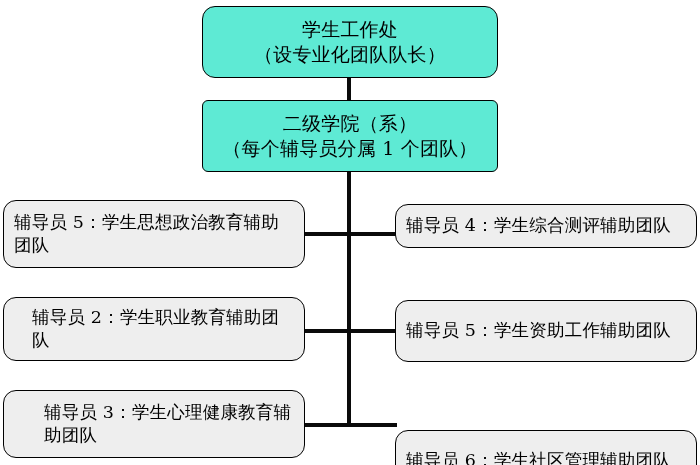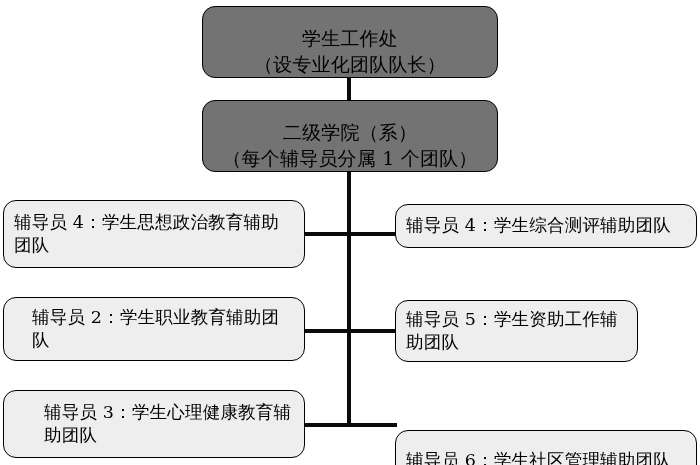--- a/index.html
+++ b/index.html
@@ -38,53 +38,52 @@
     box-sizing: border-box;
     border: 1.6px solid #000000;
     border-radius: 13px;
     display: flex;
     align-items: center;
     line-height: 1.34;
     letter-spacing: 0.2px;
   }
 
   .node-top {
-    background: #737373;
+    background: #5eead4;
     justify-content: center;
     text-align: center;
     font-size: 19px;
-    align-items: flex-end;
   }
 
   .node-team {
     background: #eeeeee;
     justify-content: flex-start;
     text-align: left;
     font-size: 17.5px;
     padding: 0 9px 0 10px;
   }
 
   .node-inner {
     width: 100%;
     display: block;
     white-space: pre-line;
   }
 
   
   #box-student-affairs { left: 202px; top: 6px;   width: 296px; height: 72px; }
-  #box-college         { left: 202px; top: 100px; width: 296px; height: 72px; }
+  #box-college         { left: 202px; top: 100px; width: 296px; height: 72px; border-radius: 6px; }
 
   
   #box-team-1 { left: 3px; top: 200px; width: 302px; height: 68px; }
   #box-team-2 { left: 3px; top: 297px; width: 302px; height: 64px; padding-left: 28px; }
   #box-team-3 { left: 3px; top: 390px; width: 302px; height: 68px; padding-left: 40px; }
 
   
   #box-team-4 { left: 395px; top: 204px; width: 302px; height: 44px; }
-  #box-team-5 { left: 395px; top: 300px; width: 243px; height: 62px; }
+  #box-team-5 { left: 395px; top: 300px; width: 302px; height: 62px; }
   #box-team-6 { left: 395px; top: 394px; width: 302px; height: 62px; margin-top: 36px; }
 
   
   #conn-top-to-college  { left: 347px; top: 76px;  height: 26px; }
   #conn-college-trunk   { left: 347px; top: 170px; height: 256px; }
 
   #conn-branch-row-1 { left: 303px; top: 232px; width: 94px; }
   #conn-branch-row-2 { left: 303px; top: 329px; width: 94px; }
   #conn-branch-row-3 { left: 303px; top: 423px; width: 94px; }
 </style>
@@ -103,21 +102,21 @@
     <span class="node-inner">学生工作处
 （设专业化团队队长）</span>
   </div>
 
   <div class="node node-top" id="box-college">
     <span class="node-inner">二级学院（系）
 （每个辅导员分属 1 个团队）</span>
   </div>
 
   <div class="node node-team" id="box-team-1">
-    <span class="node-inner">辅导员 4：学生思想政治教育辅助团队</span>
+    <span class="node-inner">辅导员 5：学生思想政治教育辅助团队</span>
   </div>
 
   <div class="node node-team" id="box-team-2">
     <span class="node-inner">辅导员 2：学生职业教育辅助团队</span>
   </div>
 
   <div class="node node-team" id="box-team-3">
     <span class="node-inner">辅导员 3：学生心理健康教育辅助团队</span>
   </div>
 

